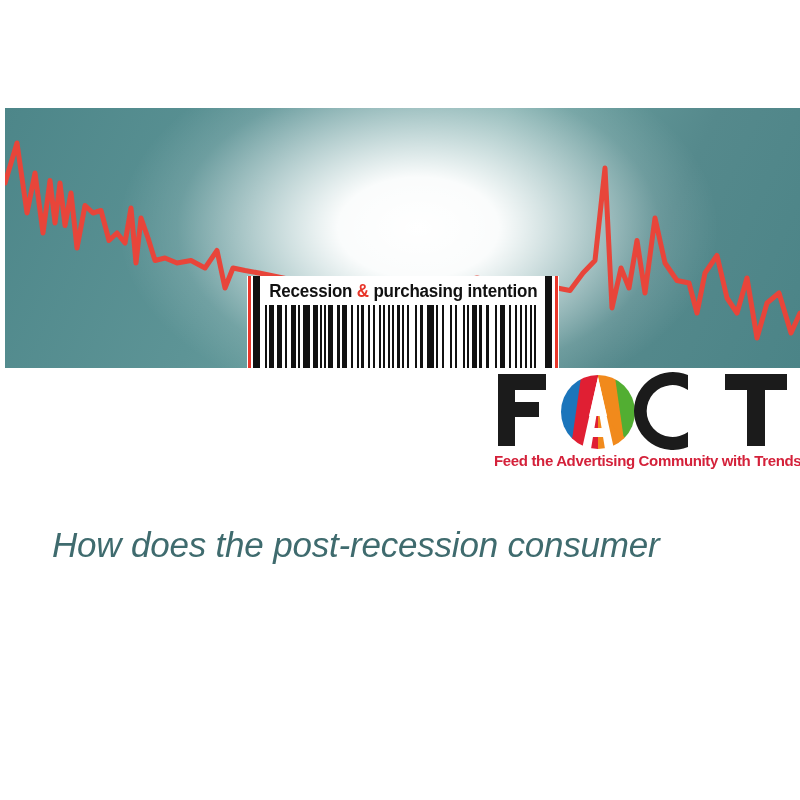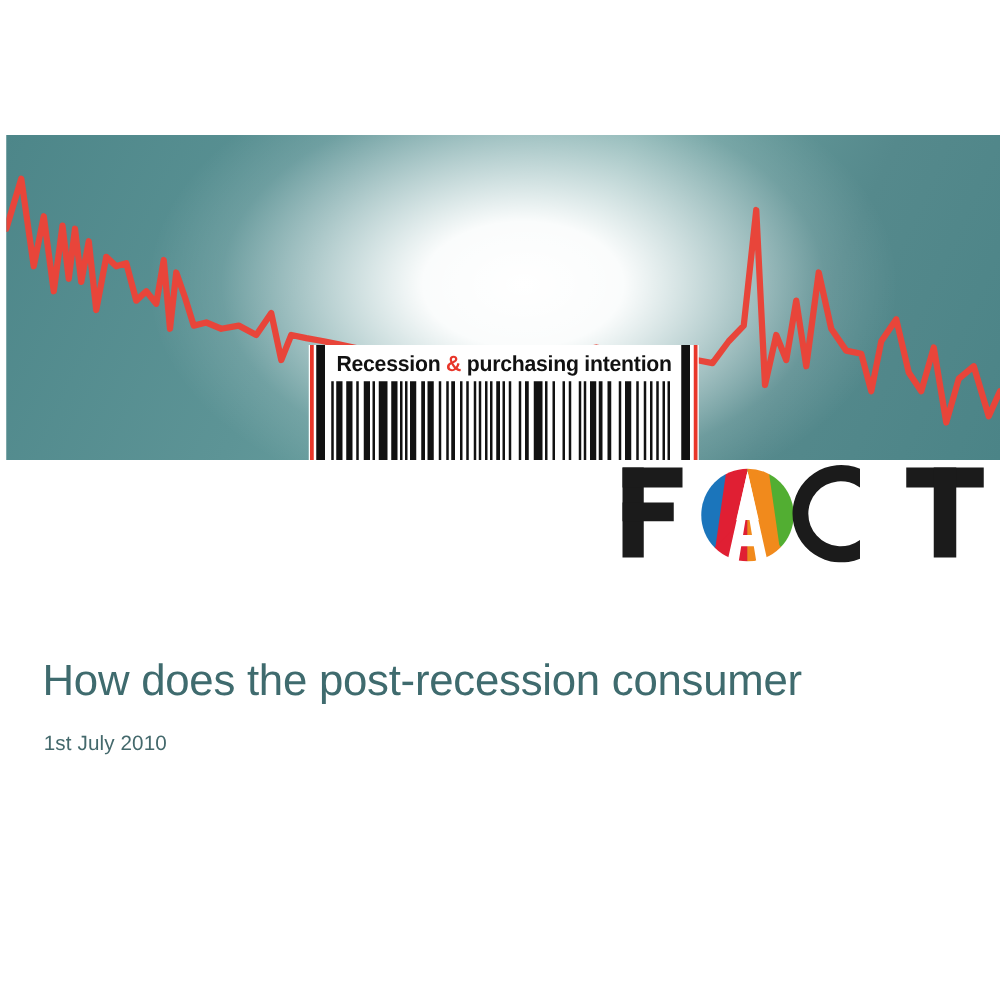--- a/index.html
+++ b/index.html
@@ -152,23 +152,24 @@
     font-weight: bold;
     font-size: 15px;
     letter-spacing: -0.35px;
     color: #d4213a;
     white-space: nowrap;
   }
 
   
   .headline {
     position: absolute;
-    left: 34px;
+    left: 52px;
     top: 521px;
     width: 720px;
+    font-style: italic;
   }
   .headline h1 {
     margin: 0;
     font-family: "Liberation Sans", sans-serif;
     font-weight: normal;
     font-size: 35px;
     line-height: 47px;
     color: #3f6b6e;
     letter-spacing: -0.2px;
   }
@@ -296,20 +297,20 @@
                  A 39,39 0 1 1 196,5
                  Z" fill="#1b1b1b"></path>
       </g>
 
       <g>
         <rect x="233" y="4" width="62" height="16" fill="#1b1b1b"></rect>
         <rect x="255" y="4" width="18" height="72" fill="#1b1b1b"></rect>
       </g>
     </svg>
 
+    <div class="logo-tag">Feed the Advertising Community with Trends</div>
   </div>
 
   <div class="headline">
     <h1><span>How does the post-recession consumer</span><br></h1>
-    <div class="date">1st July 2010</div>
   </div>
 
 </div>
 
 </body></html>

